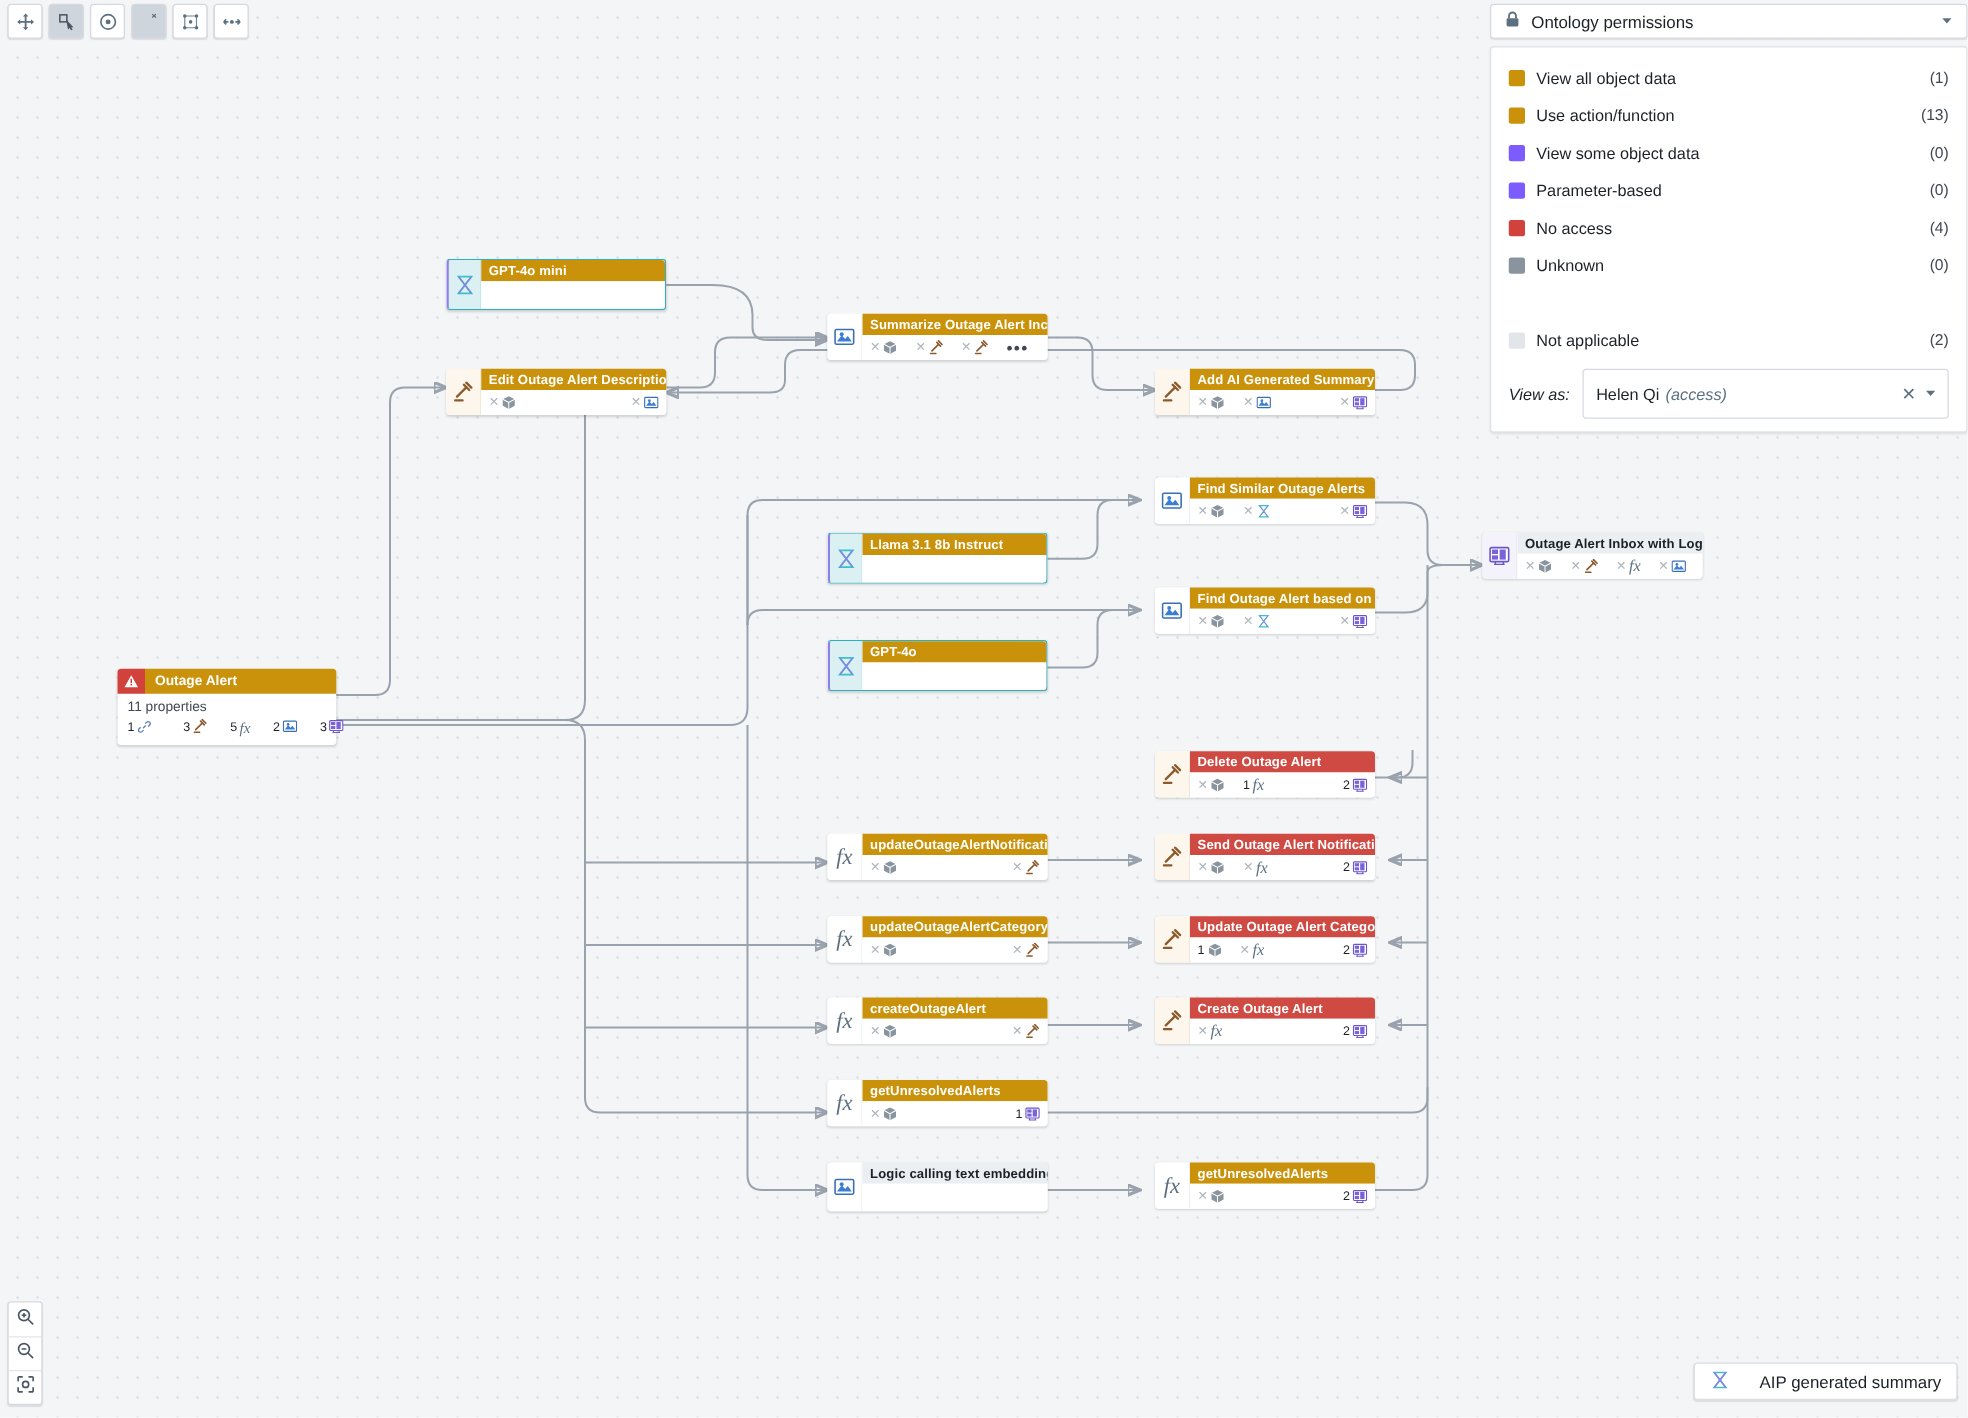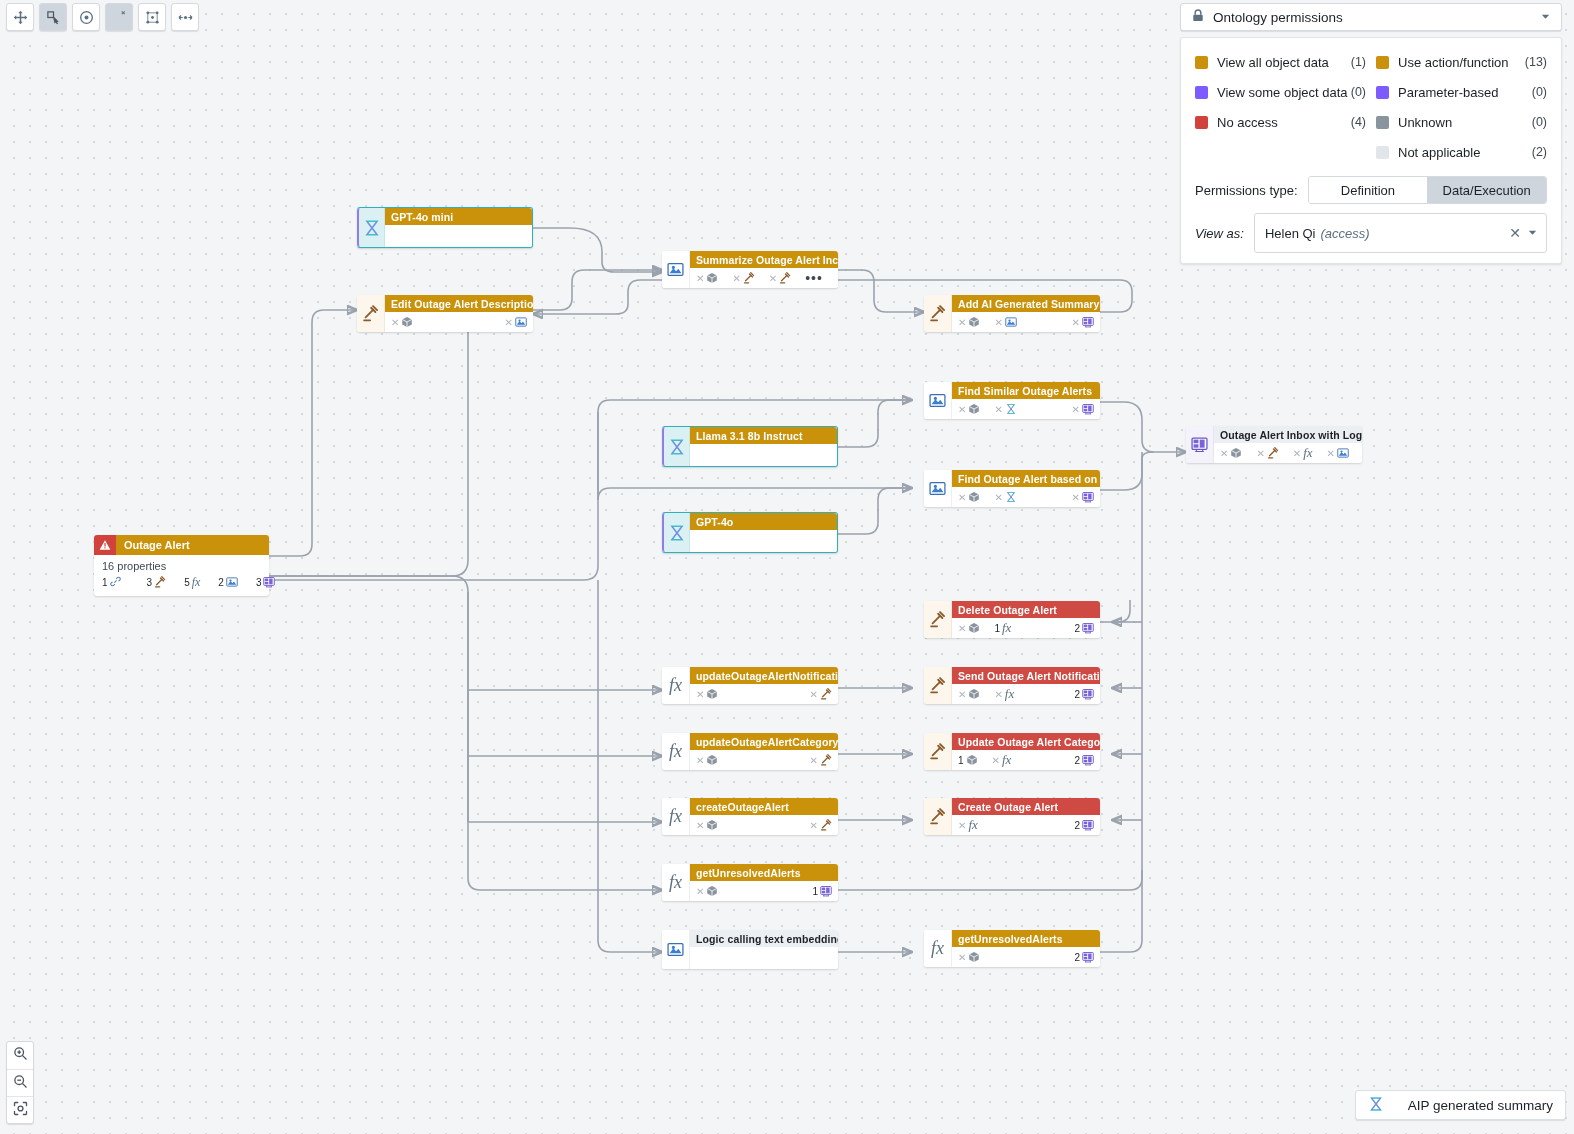--- a/index.html
+++ b/index.html
@@ -30,33 +30,33 @@
   .tbtn svg { display:block; }
 
   
   #zoomctl { position: absolute; left: 6px; bottom: 10px; z-index: 40;
     display: flex; flex-direction: column; background:#fff;
     border: 1px solid #d6dae0; border-radius: 3px; box-shadow: 0 1px 1px rgba(16,22,26,.10); }
   #zoomctl .zb { width: 26px; height: 27px; display:flex; align-items:center; justify-content:center; }
   #zoomctl .zb + .zb { border-top: 1px solid #e2e5ea; }
 
   
-  #permsWrap { position: absolute; right: 12px; top: 3px; z-index: 50; width: 382px; }
+  #permsWrap { position: absolute; right: 0; top: 3px; z-index: 50; width: 382px; }
   #permsBtn {
     height: 28px; background:#fff; border:1px solid #d6dae0; border-radius:3px;
     display:flex; align-items:center; gap:8px; padding: 0 10px;
     box-shadow: 0 1px 1px rgba(16,22,26,.10);
     font-size: 13.5px; color: #1c2127; justify-content: flex-start;
   }
   #permsBtn .caret { margin-left:auto; }
   #legend {
     margin-top: 6px; background:#fff; border:1px solid #e0e3e8; border-radius:3px;
     padding: 10px 14px 10px 14px; box-shadow: 0 1px 2px rgba(16,22,26,.10);
   }
-  .legend-grid { display:grid; grid-template-columns: 1fr 1fr; column-gap: 10px; row-gap: 2px; }
+  .legend-grid { display:grid; grid-template-columns: 1fr; column-gap: 10px; row-gap: 2px; }
   .lg-item { display:flex; align-items:center; height: 28px; font-size: 13px; color:#1c2127; }
   .lg-sw { width: 13px; height: 13px; border-radius: 2px; flex: 0 0 13px; margin-right: 9px; }
   .lg-count { margin-left:auto; color:#404854; font-size: 12.5px; }
   .perm-type-row { display:flex; align-items:center; margin-top: 10px; gap: 10px; }
   .perm-type-row .lbl { font-size: 13px; color:#1c2127; }
   .segmented { display:flex; flex:1; border:1px solid #d6dae0; border-radius:3px; overflow:hidden; height:28px; }
   .segmented div { flex:1; display:flex; align-items:center; justify-content:center;
      font-size: 13px; color:#1c2127; background:#fff; }
   .segmented div.sel { background:#ced5dd; }
   .viewas-row { display:flex; align-items:center; margin-top: 9px; gap: 10px; }
@@ -279,27 +279,20 @@
           <span class="lg-count">(0)</span>
         </div>
         <div class="lg-item"></div>
         <div class="lg-item">
           <span class="lg-sw" style="background:#e2e5ea"></span>
           <span>Not applicable</span>
           <span class="lg-count">(2)</span>
         </div>
       </div>
 
-      <div class="perm-type-row">
-        <span class="lbl">Permissions type:</span>
-        <div class="segmented">
-          <div>Definition</div>
-          <div class="sel">Data/Execution</div>
-        </div>
-      </div>
 
       <div class="viewas-row">
         <span class="lbl">View as:</span>
         <div class="viewas-field">
           <span>Helen Qi</span>
           <span class="uid">(access)</span>
           <span class="xbtn">✕</span>
           <span class="caret">
             <svg width="11" height="11" viewBox="0 0 12 12" fill="#5c7080">
                 <path d="M2 4 L6 8.4 L10 4 Z"></path>
@@ -313,21 +306,21 @@
   <div class="node obj" style="left:94px; top:535px; flex-direction:column;">
     <div class="objhdr">
       <span class="warn">
         <svg width="12" height="12" viewBox="0 0 16 16" fill="#fff">
           <path d="M8 1.6 L15.2 14.4 H0.8 Z"></path>
           <path d="M7.2 5.4 h1.6 v4.6 h-1.6 z M7.2 11 h1.6 v1.6 h-1.6 z" fill="#d0423b"></path>
         </svg>
       </span>
       <span class="t">Outage Alert</span>
     </div>
-    <div class="objprops">16 properties</div>
+    <div class="objprops">11 properties</div>
     <div class="objstats">
       <span class="s">
         <span>1</span>
         <span>
           <svg width="11" height="11" viewBox="0 0 16 16" fill="none" stroke="#5b7fb8" stroke-width="1.5">
             <path d="M6.4 9.6 L9.6 6.4"></path>
               <path d="M9 4.2 L10.7 2.5 a2.4 2.4 0 0 1 3.4 3.4 L12.4 7.6"></path>
             <path d="M7 11.8 L5.3 13.5 a2.4 2.4 0 0 1 -3.4 -3.4 L3.6 8.4"></path>
           </svg>
         </span>

